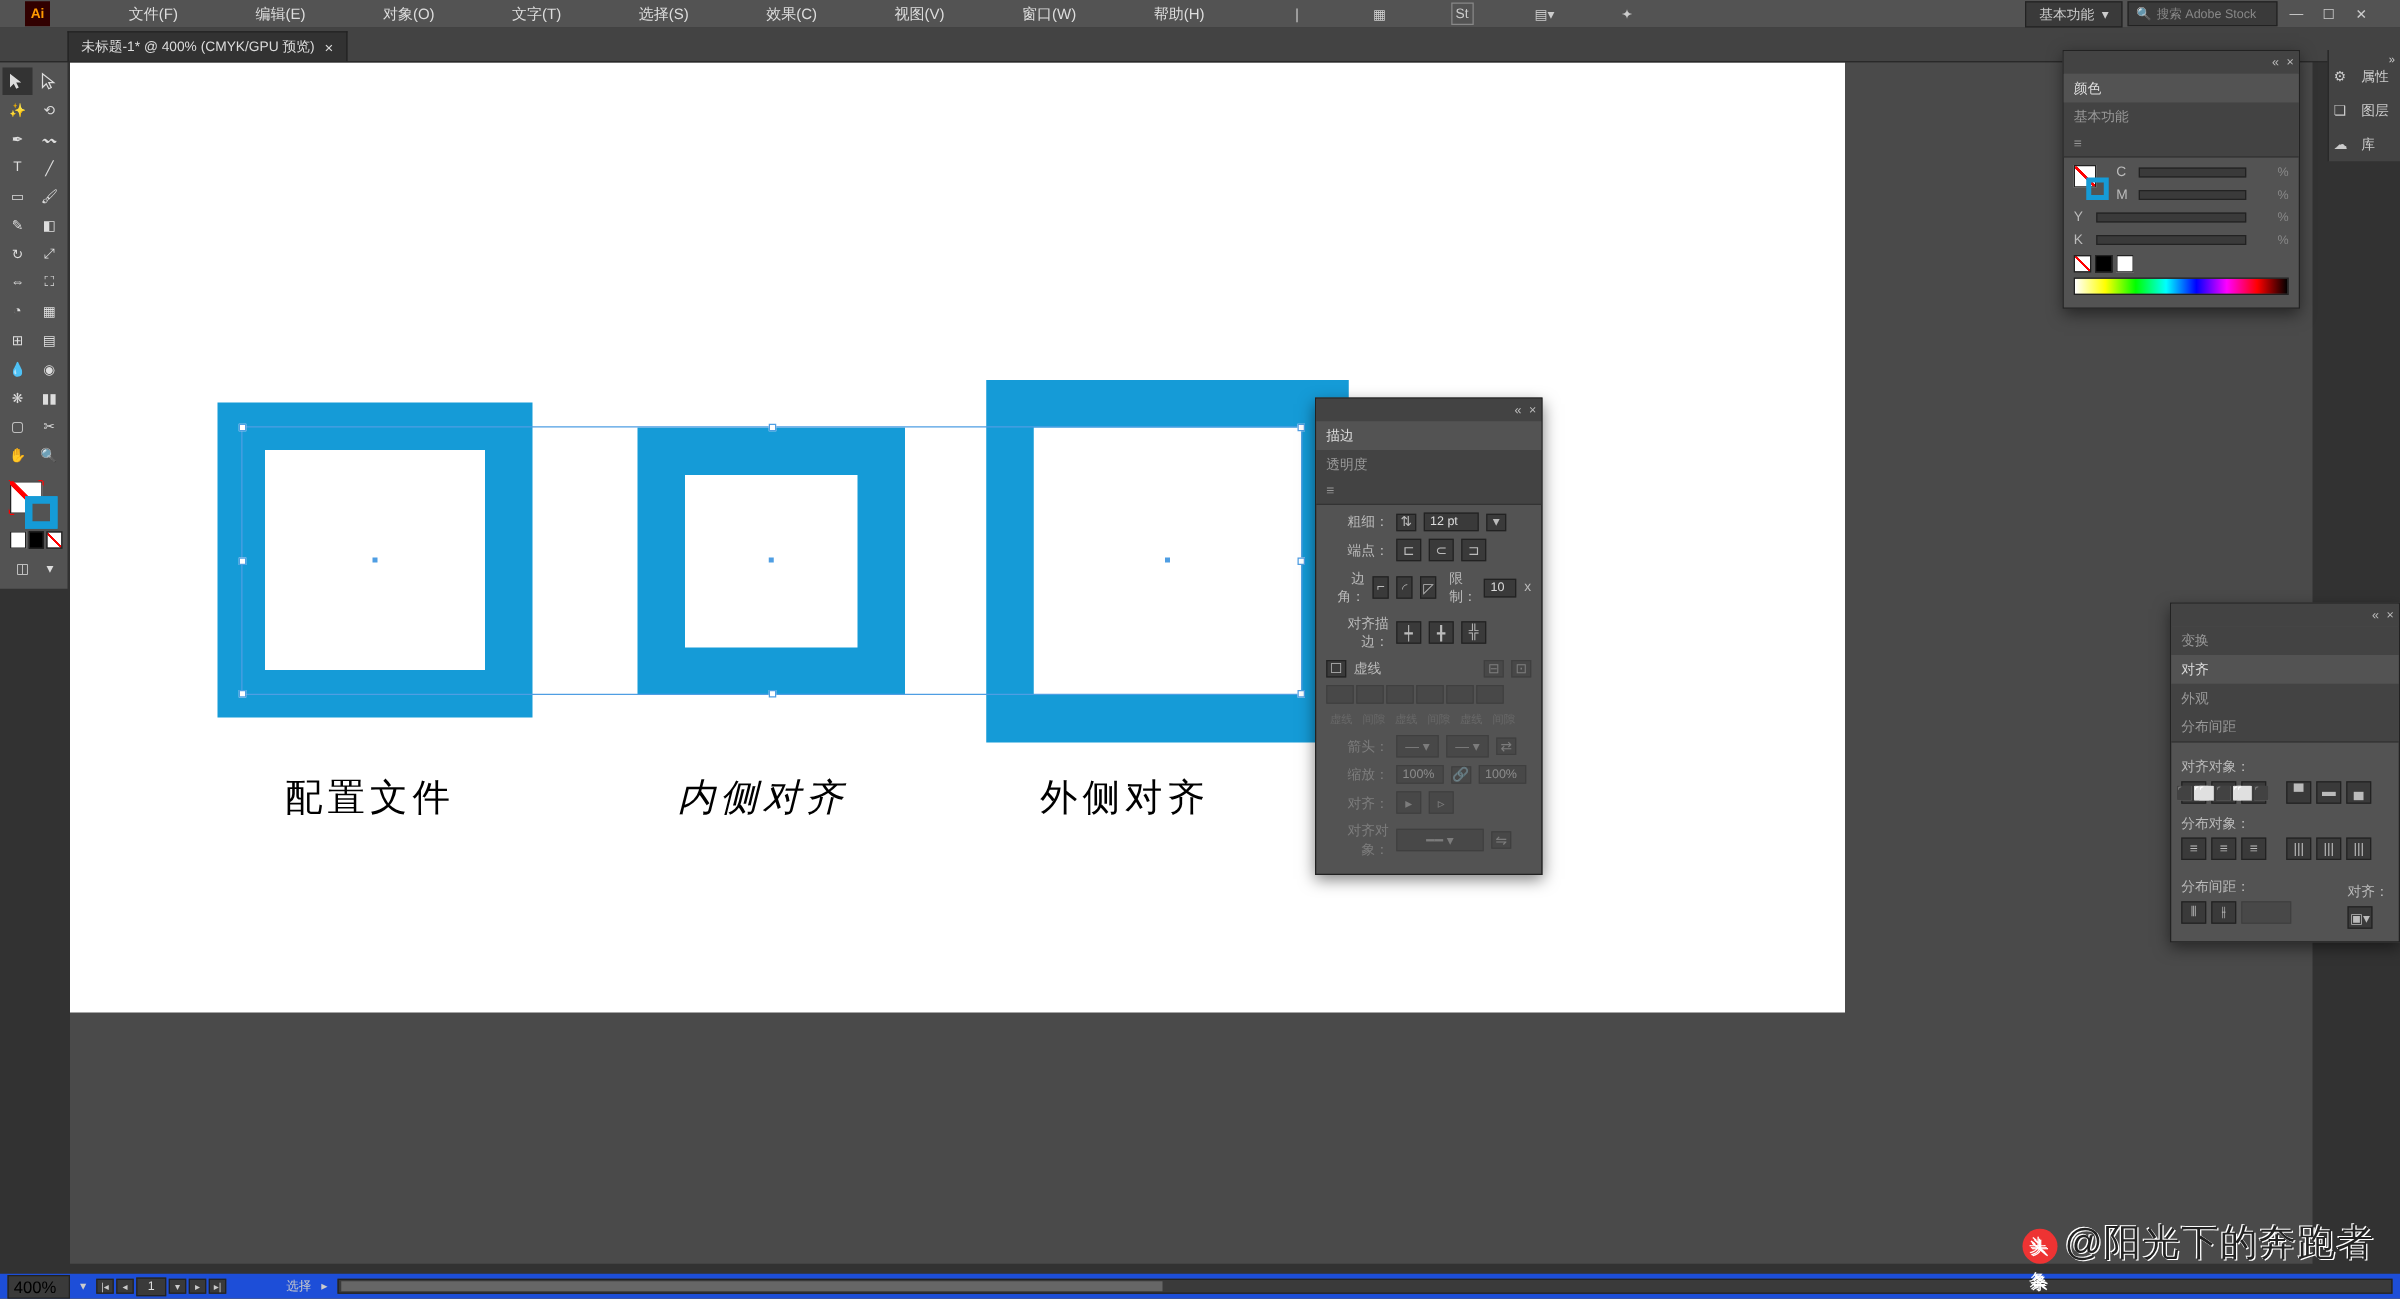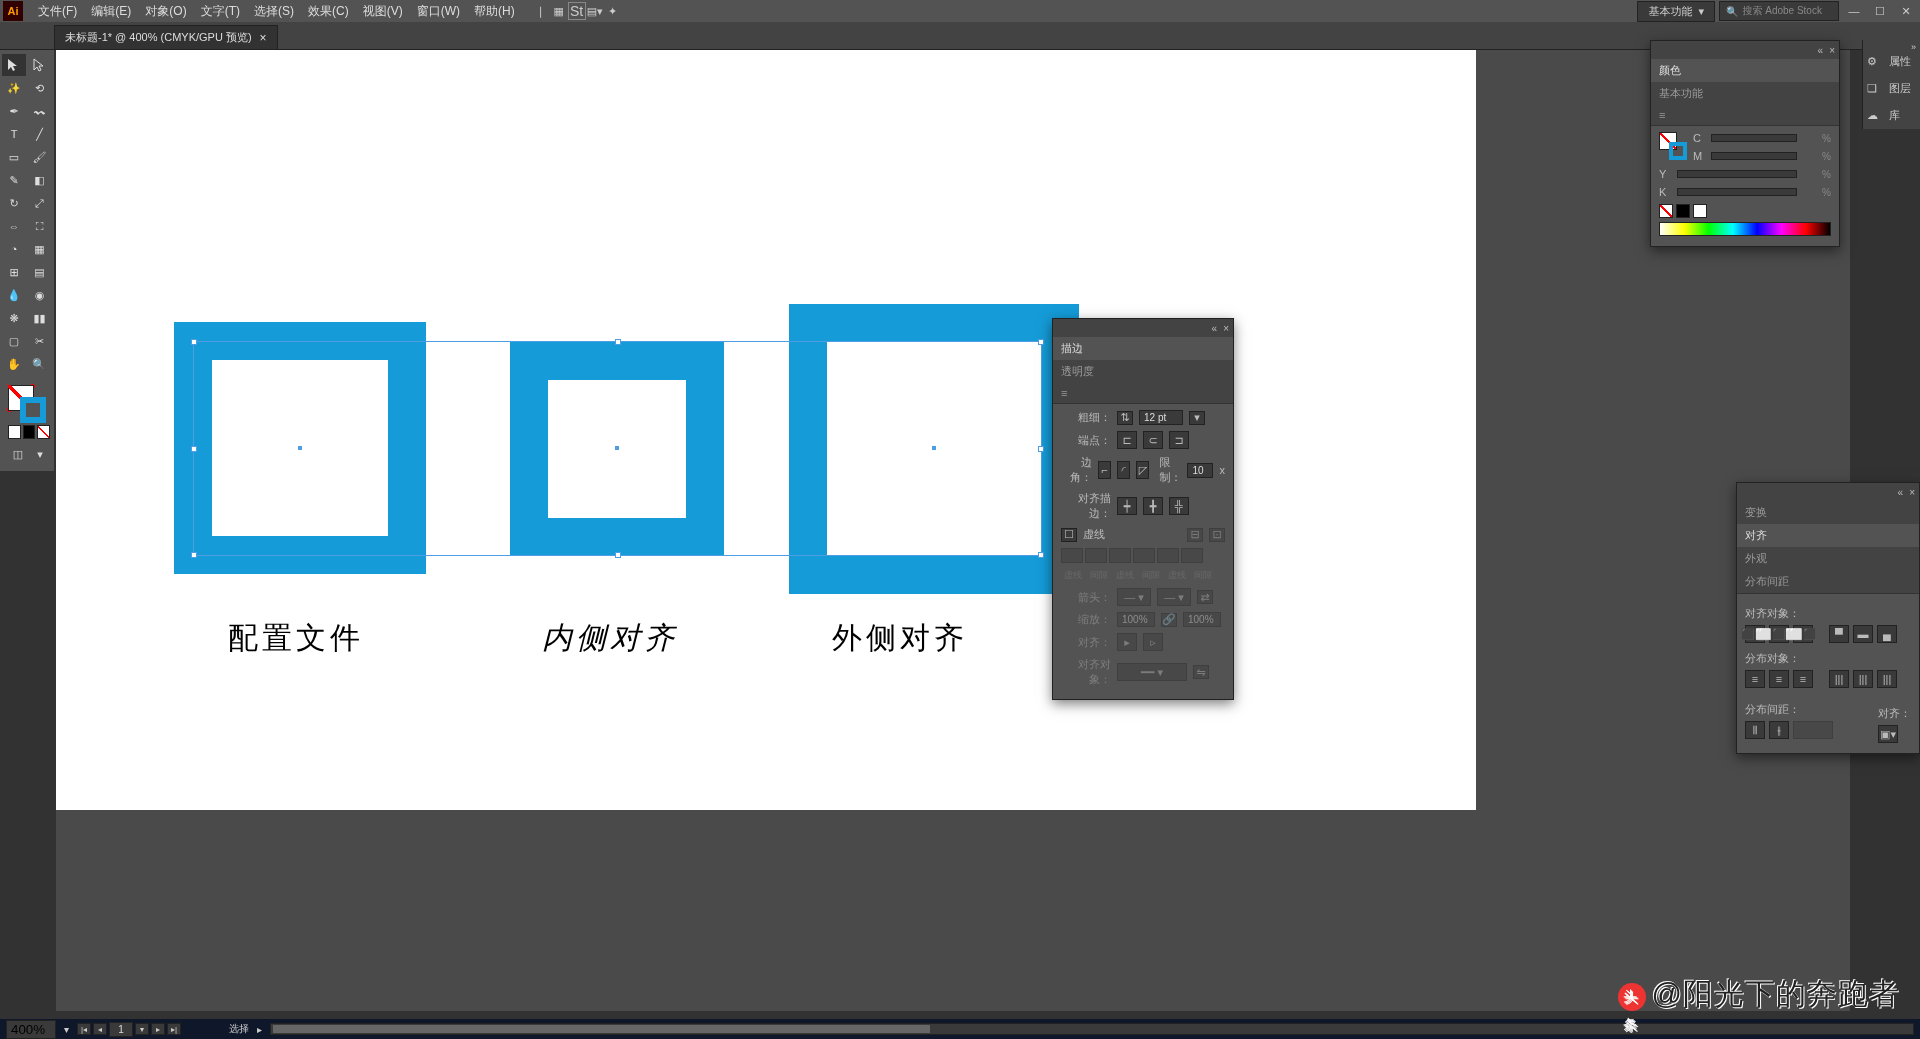--- a/index.html
+++ b/index.html
@@ -1,19 +1,19 @@
 <!DOCTYPE html>
 <html><head>
 <meta charset="utf-8">
 <style>
 * { margin: 0; padding: 0; box-sizing: border-box; font-family: "Microsoft YaHei", Arial, sans-serif; }
 body { background: #323232; color: #ccc; font-size: 11px; overflow: hidden; width: 1920px; height: 1039px; position: relative; }
 
 
-.menubar { height: 22px; background: #535353; display: flex; align-items: center; padding: 0 3px; }
+.menubar { height: 22px; background: #535353; display: flex; align-items: center; padding: 0 20px; gap: 48px; }
 .ai-logo { width: 20px; height: 20px; background: #310000; color: #ff9a00; font-weight: bold; display: flex; align-items: center; justify-content: center; font-size: 11px; margin-right: 8px; }
 .menu-item { padding: 0 7px; color: #ddd; cursor: pointer; font-size: 12px; }
 .menubar-spacer { flex: 1; }
 .menubar-right { display: flex; align-items: center; gap: 4px; }
 .workspace-btn { background: #3a3a3a; padding: 2px 10px; color: #ccc; font-size: 11px; border: 1px solid #222; display:flex; align-items:center; gap:6px;}
 .search-adobe { background: #3a3a3a; border: 1px solid #222; padding: 2px 6px; color: #888; font-size: 10px; width: 120px; display:flex; align-items:center; gap:4px;}
 .window-btn { width: 22px; height: 18px; color: #ccc; display: flex; align-items: center; justify-content: center; cursor: pointer;}
 .toolbar-icon { width:18px; height:18px; display:flex; align-items:center; justify-content:center; color:#ccc; }
 
 
@@ -67,21 +67,21 @@
 .icon-btn.small { width:16px; height:14px;}
 .align-grid { display:flex; gap:4px; margin-bottom:8px;}
 .sep-label { font-size:11px; color:#bbb; margin:6px 0 4px 0;}
 .spectrum { height:14px; background: linear-gradient(90deg, #fff, #ff0, #0f0, #0ff, #00f, #f0f, #f00, #000); margin:4px 0; border:1px solid #222;}
 .slider-track { height:8px; background:#3a3a3a; border:1px solid #222; flex:1;}
 .pct-box { width:28px; font-size:10px; color:#888; text-align:right;}
 .chan-label{ width:12px; color:#bbb;}
 .dimmed { opacity:0.4; }
 
 
-.statusbar { position:absolute; left:0; right:0; bottom:0; height:20px; background:#0f172a; display:flex; align-items:center; padding:0 6px; gap:8px; color:#ccc; font-size:10px;}
+.statusbar { position:absolute; left:0; right:0; bottom:0; height:20px; background:#1d4ed8; display:flex; align-items:center; padding:0 6px; gap:8px; color:#ccc; font-size:10px;}
 .zoom-box { background:#3a3a3a; border:1px solid #222; padding:1px 4px; width:50px;}
 .nav-arrows { display:flex; gap:2px; align-items:center;}
 .nav-btn { width:14px; height:12px; background:#3a3a3a; border:1px solid #222; display:flex; align-items:center; justify-content:center; font-size:8px; cursor:pointer;}
 .hscroll { flex:1; height:12px; background:#3a3a3a; border:1px solid #222; position:relative;}
 .hscroll-thumb{ position:absolute; left:2px; top:1px; width:40%; height:8px; background:#666;}
 
 .watermark { position:absolute; right:20px; bottom:24px; font-size:30px; color:#222; text-shadow:1px 1px 0 #fff, -1px -1px 0 #fff; font-family: "Microsoft YaHei"; letter-spacing:1px;}
 .wm-logo { display:inline-block; width:28px; height:28px; border-radius:50%; background:#e33; color:#fff; text-align:center; line-height:28px; font-size:14px; margin-right:6px; vertical-align:middle;}
 </style>
 </head>
@@ -93,21 +93,21 @@
   <div class="menu-item">编辑(E)</div>
   <div class="menu-item">对象(O)</div>
   <div class="menu-item">文字(T)</div>
   <div class="menu-item">选择(S)</div>
   <div class="menu-item">效果(C)</div>
   <div class="menu-item">视图(V)</div>
   <div class="menu-item">窗口(W)</div>
   <div class="menu-item">帮助(H)</div>
   <div class="toolbar-icon" style="margin-left:10px;">❘</div>
   <div class="toolbar-icon">▦</div>
-  <div class="toolbar-icon" style="border:1px solid #888; font-size:14px;">St</div>
+  <div class="toolbar-icon" style="border:1px solid #888; font-size:11px;">St</div>
   <div class="toolbar-icon">▤▾</div>
   <div class="toolbar-icon">✦</div>
   <div class="menubar-spacer"></div>
   <div class="menubar-right">
     <div class="workspace-btn">
         <span>基本功能</span>
         <span>▾</span>
       </div>
     <div class="search-adobe">
         <span>🔍</span>

